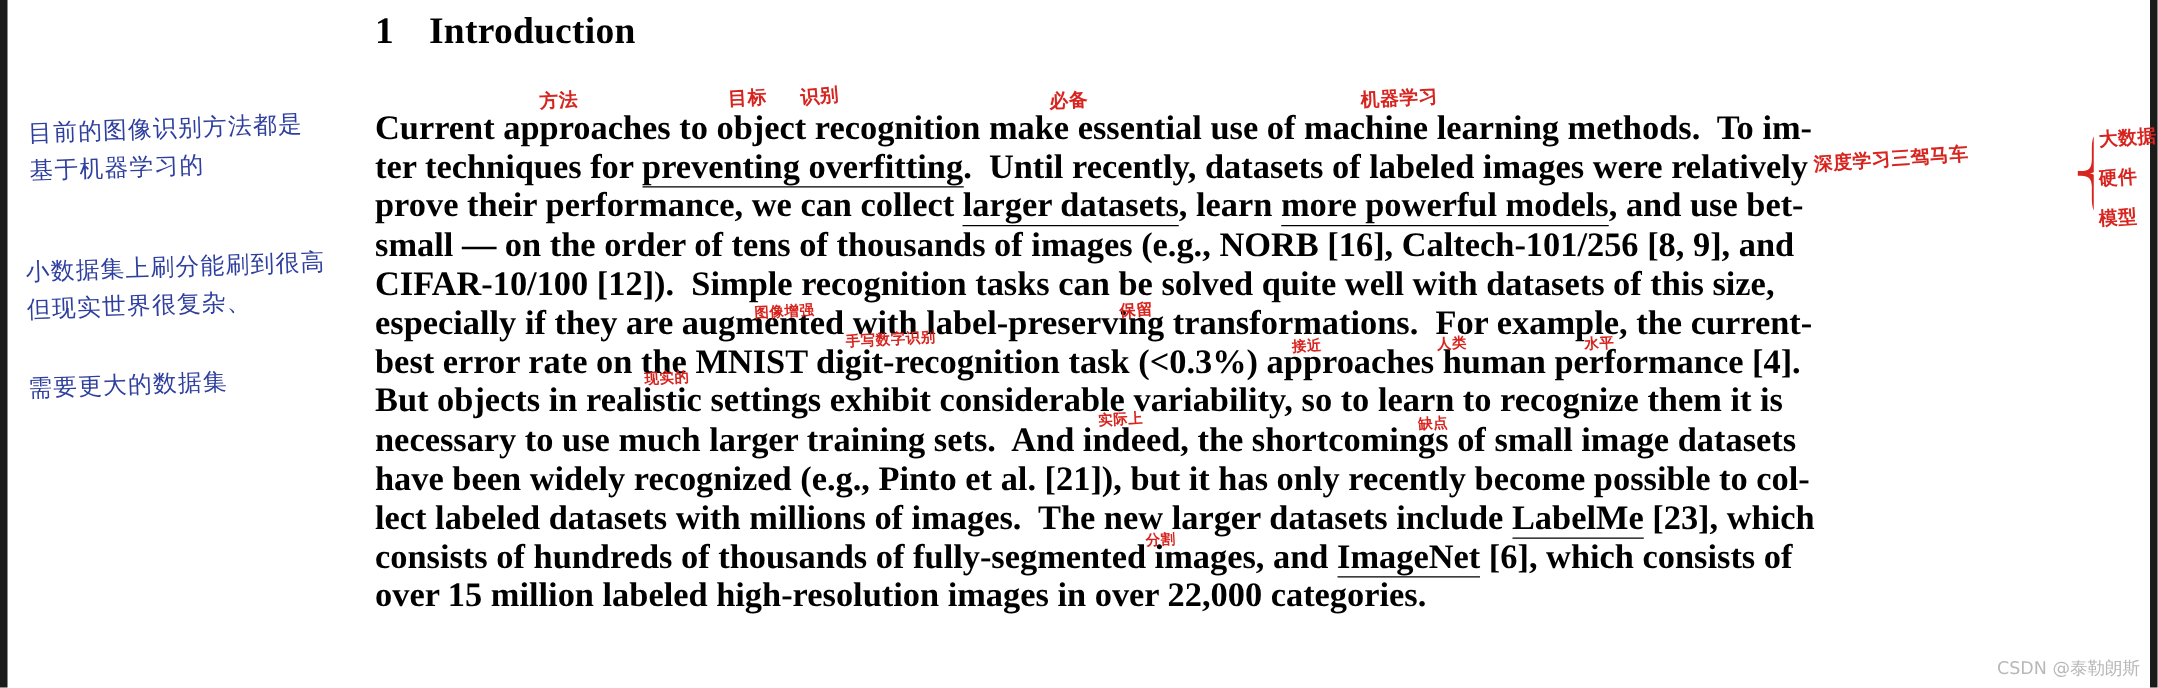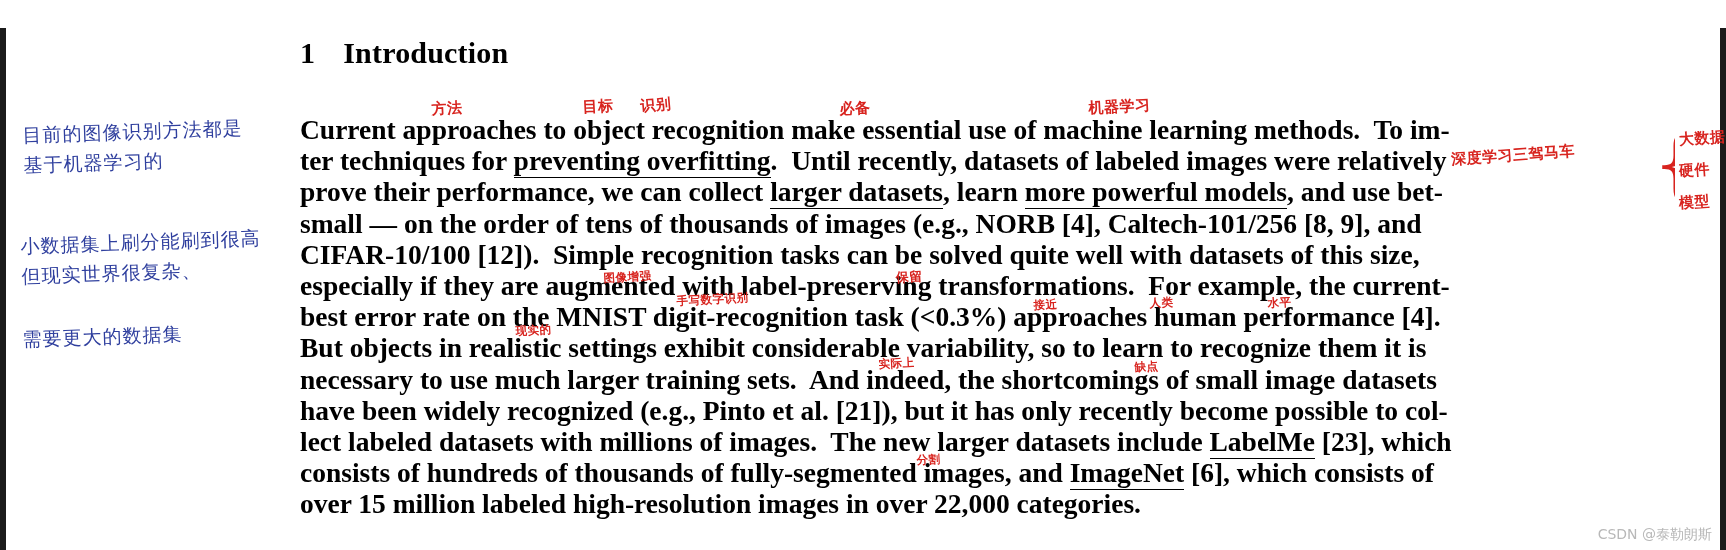--- a/index.html
+++ b/index.html
@@ -14,21 +14,20 @@
     overflow: hidden;
     font-family: "Liberation Serif", "DejaVu Serif", serif;
     color: #000000;
   }
 
   
   #page {
     position: absolute;
     inset: 0;
     background: #ffffff;
-    margin-top: 28px;
   }
   .edge-bar {
     position: absolute;
     top: 0;
     bottom: 0;
     width: 6px;
     background: #1b1b1b;
   }
   .edge-bar.left  { left: 0; }
   .edge-bar.right { right: 0; }
@@ -156,21 +155,21 @@
   <div class="edge-bar right"></div>
 
   <div id="article">
     <h1 id="section-heading"><span class="num">1</span><span>Introduction</span></h1>
   </div>
 
   <div id="body-text">
     <div class="line">Current approaches to object recognition make essential use of machine learning methods.  To im-</div>
     <div class="line">ter techniques for <span class="uline">preventing overfitting</span>.  Until recently, datasets of labeled images were relatively</div>
     <div class="line">prove their performance, we can collect <span class="uline">larger datasets</span>, learn <span class="uline">more powerful models</span>, and use bet-</div>
-    <div class="line">small — on the order of tens of thousands of images (e.g., NORB [4], Caltech-101/256 [8, 9], and</div>
+    <div class="line">small — on the order of tens of thousands of images (e.g., NORB [16], Caltech-101/256 [8, 9], and</div>
     <div class="line">CIFAR-10/100 [12]).  Simple recognition tasks can be solved quite well with datasets of this size,</div>
     <div class="line">especially if they are augmented with label-preserving transformations.  For example, the current-</div>
     <div class="line">best error rate on the MNIST digit-recognition task (&lt;0.3%) approaches human performance [4].</div>
     <div class="line">But objects in realistic settings exhibit considerable variability, so to learn to recognize them it is</div>
     <div class="line">necessary to use much larger training sets.  And indeed, the shortcomings of small image datasets</div>
     <div class="line">have been widely recognized (e.g., Pinto et al. [21]), but it has only recently become possible to col-</div>
     <div class="line">lect labeled datasets with millions of images.  The new larger datasets include <span class="uline">LabelMe</span> [23], which</div>
     <div class="line">consists of hundreds of thousands of fully-segmented images, and <span class="uline">ImageNet</span> [6], which consists of</div>
     <div class="line">over 15 million labeled high-resolution images in over 22,000 categories.</div>
   </div>

